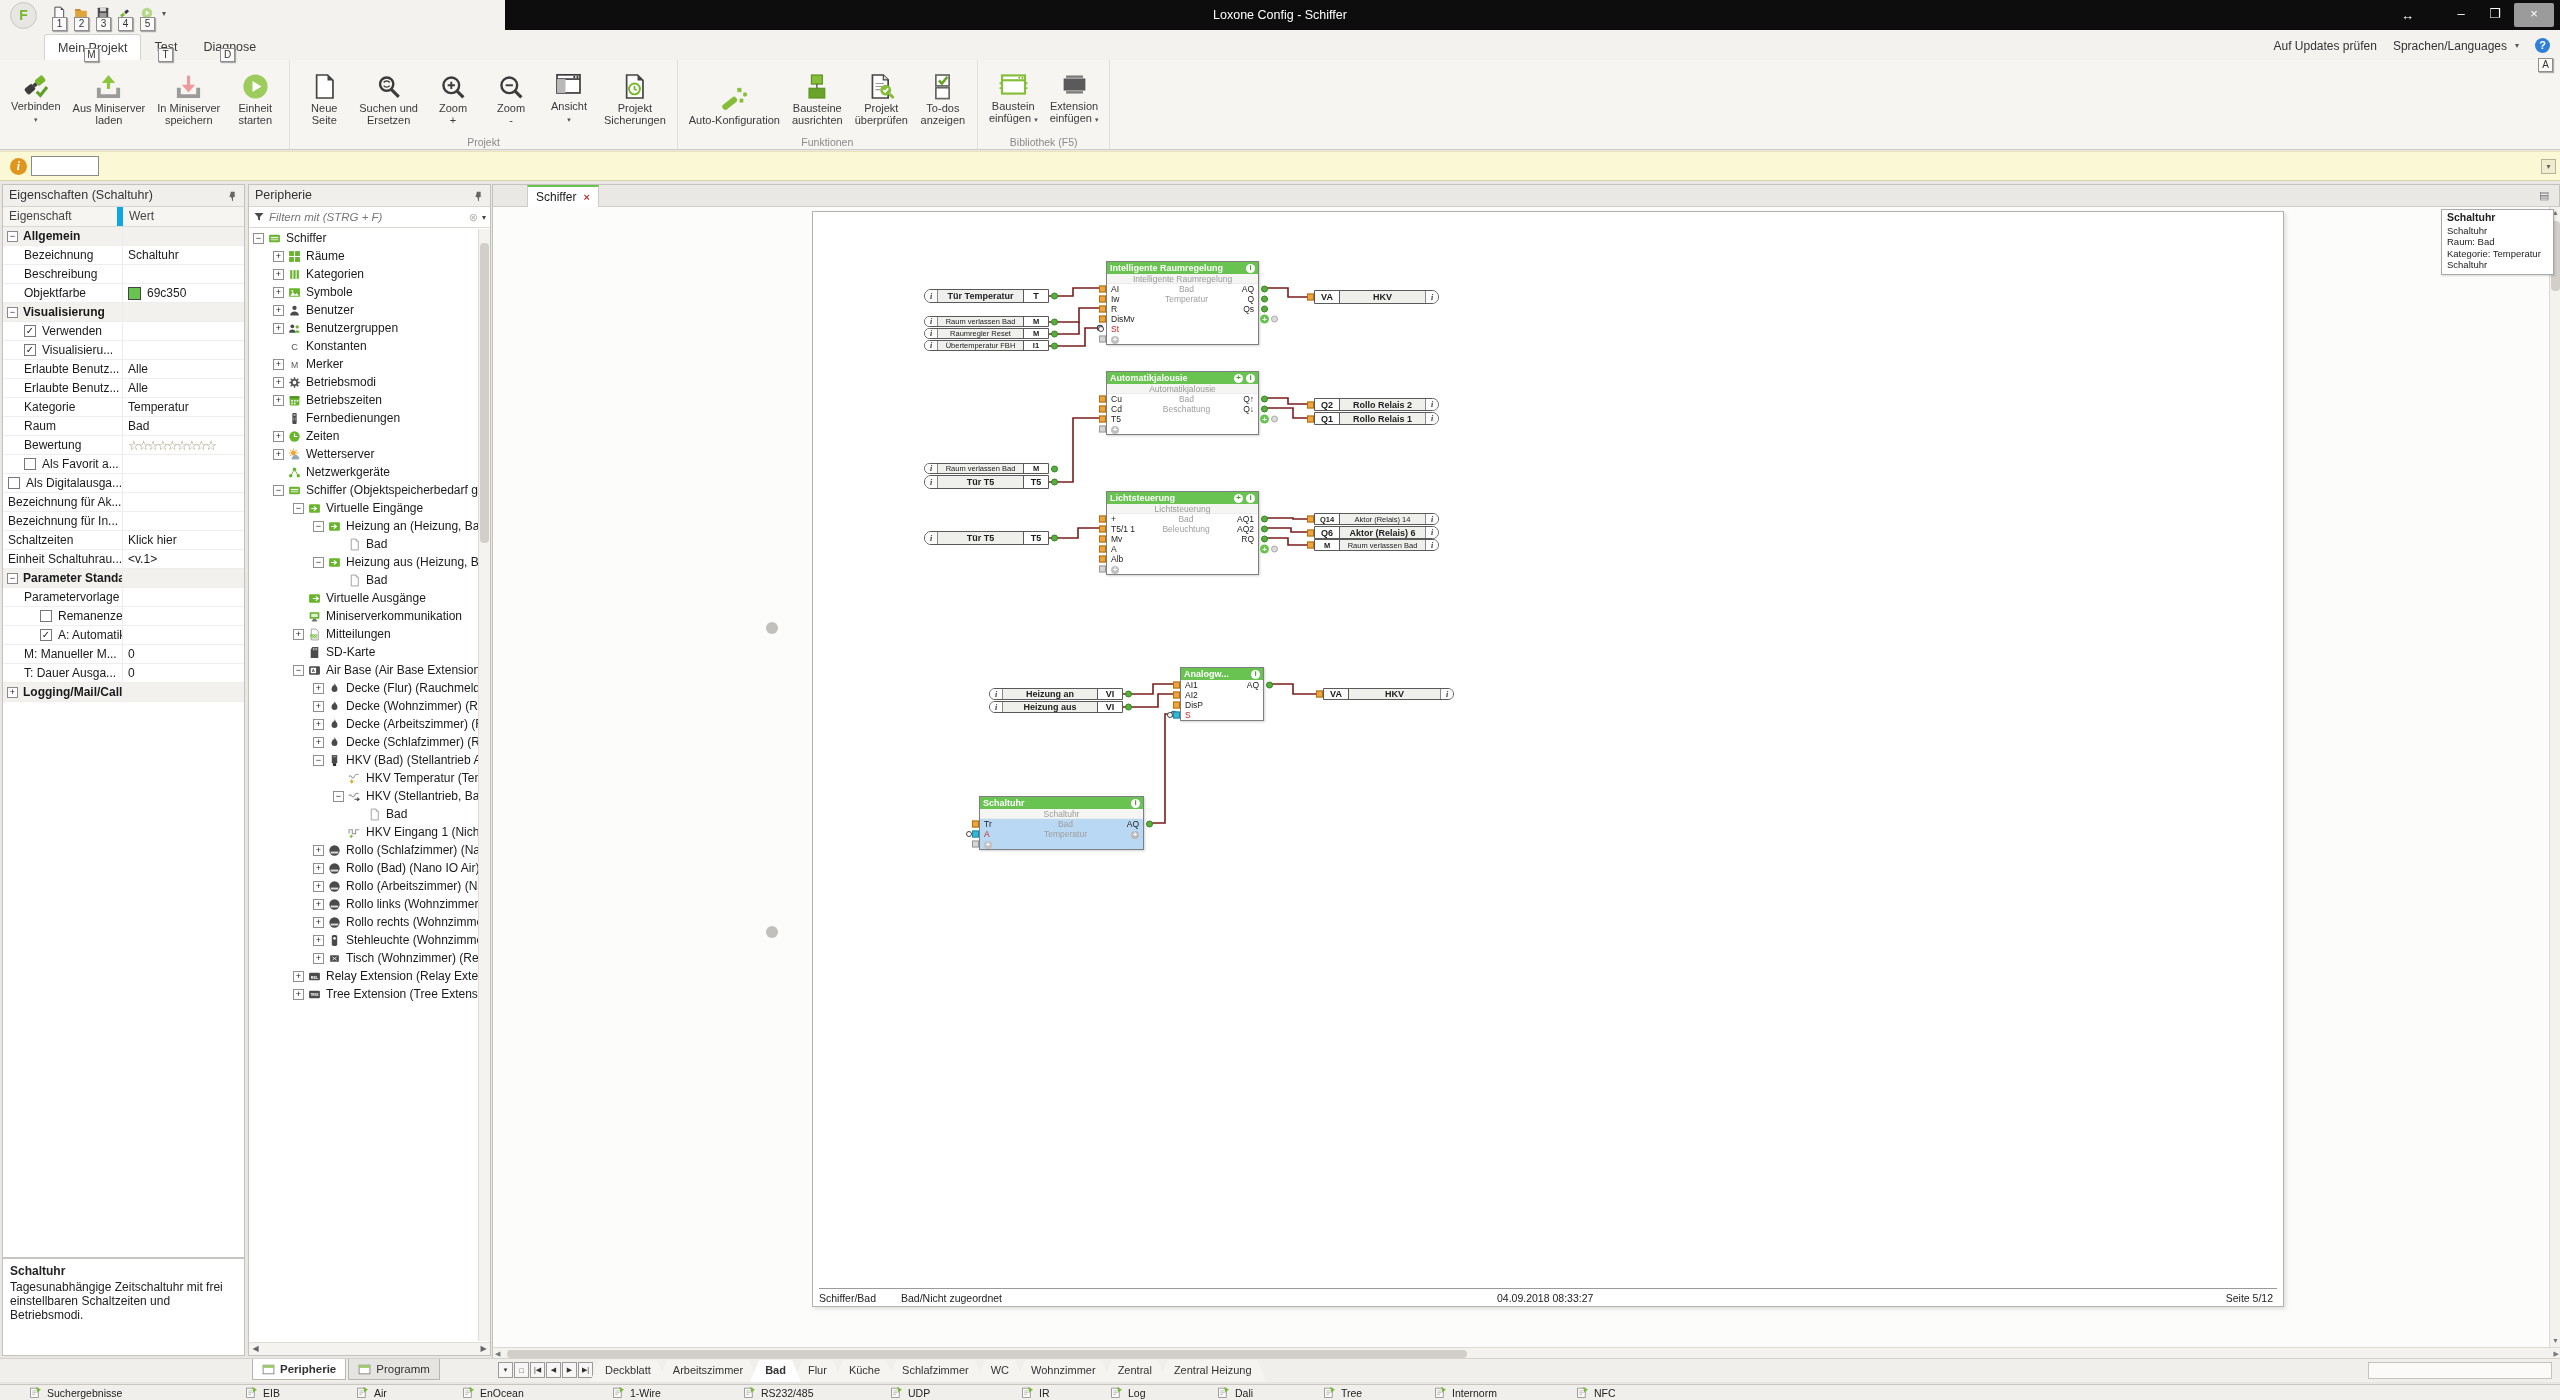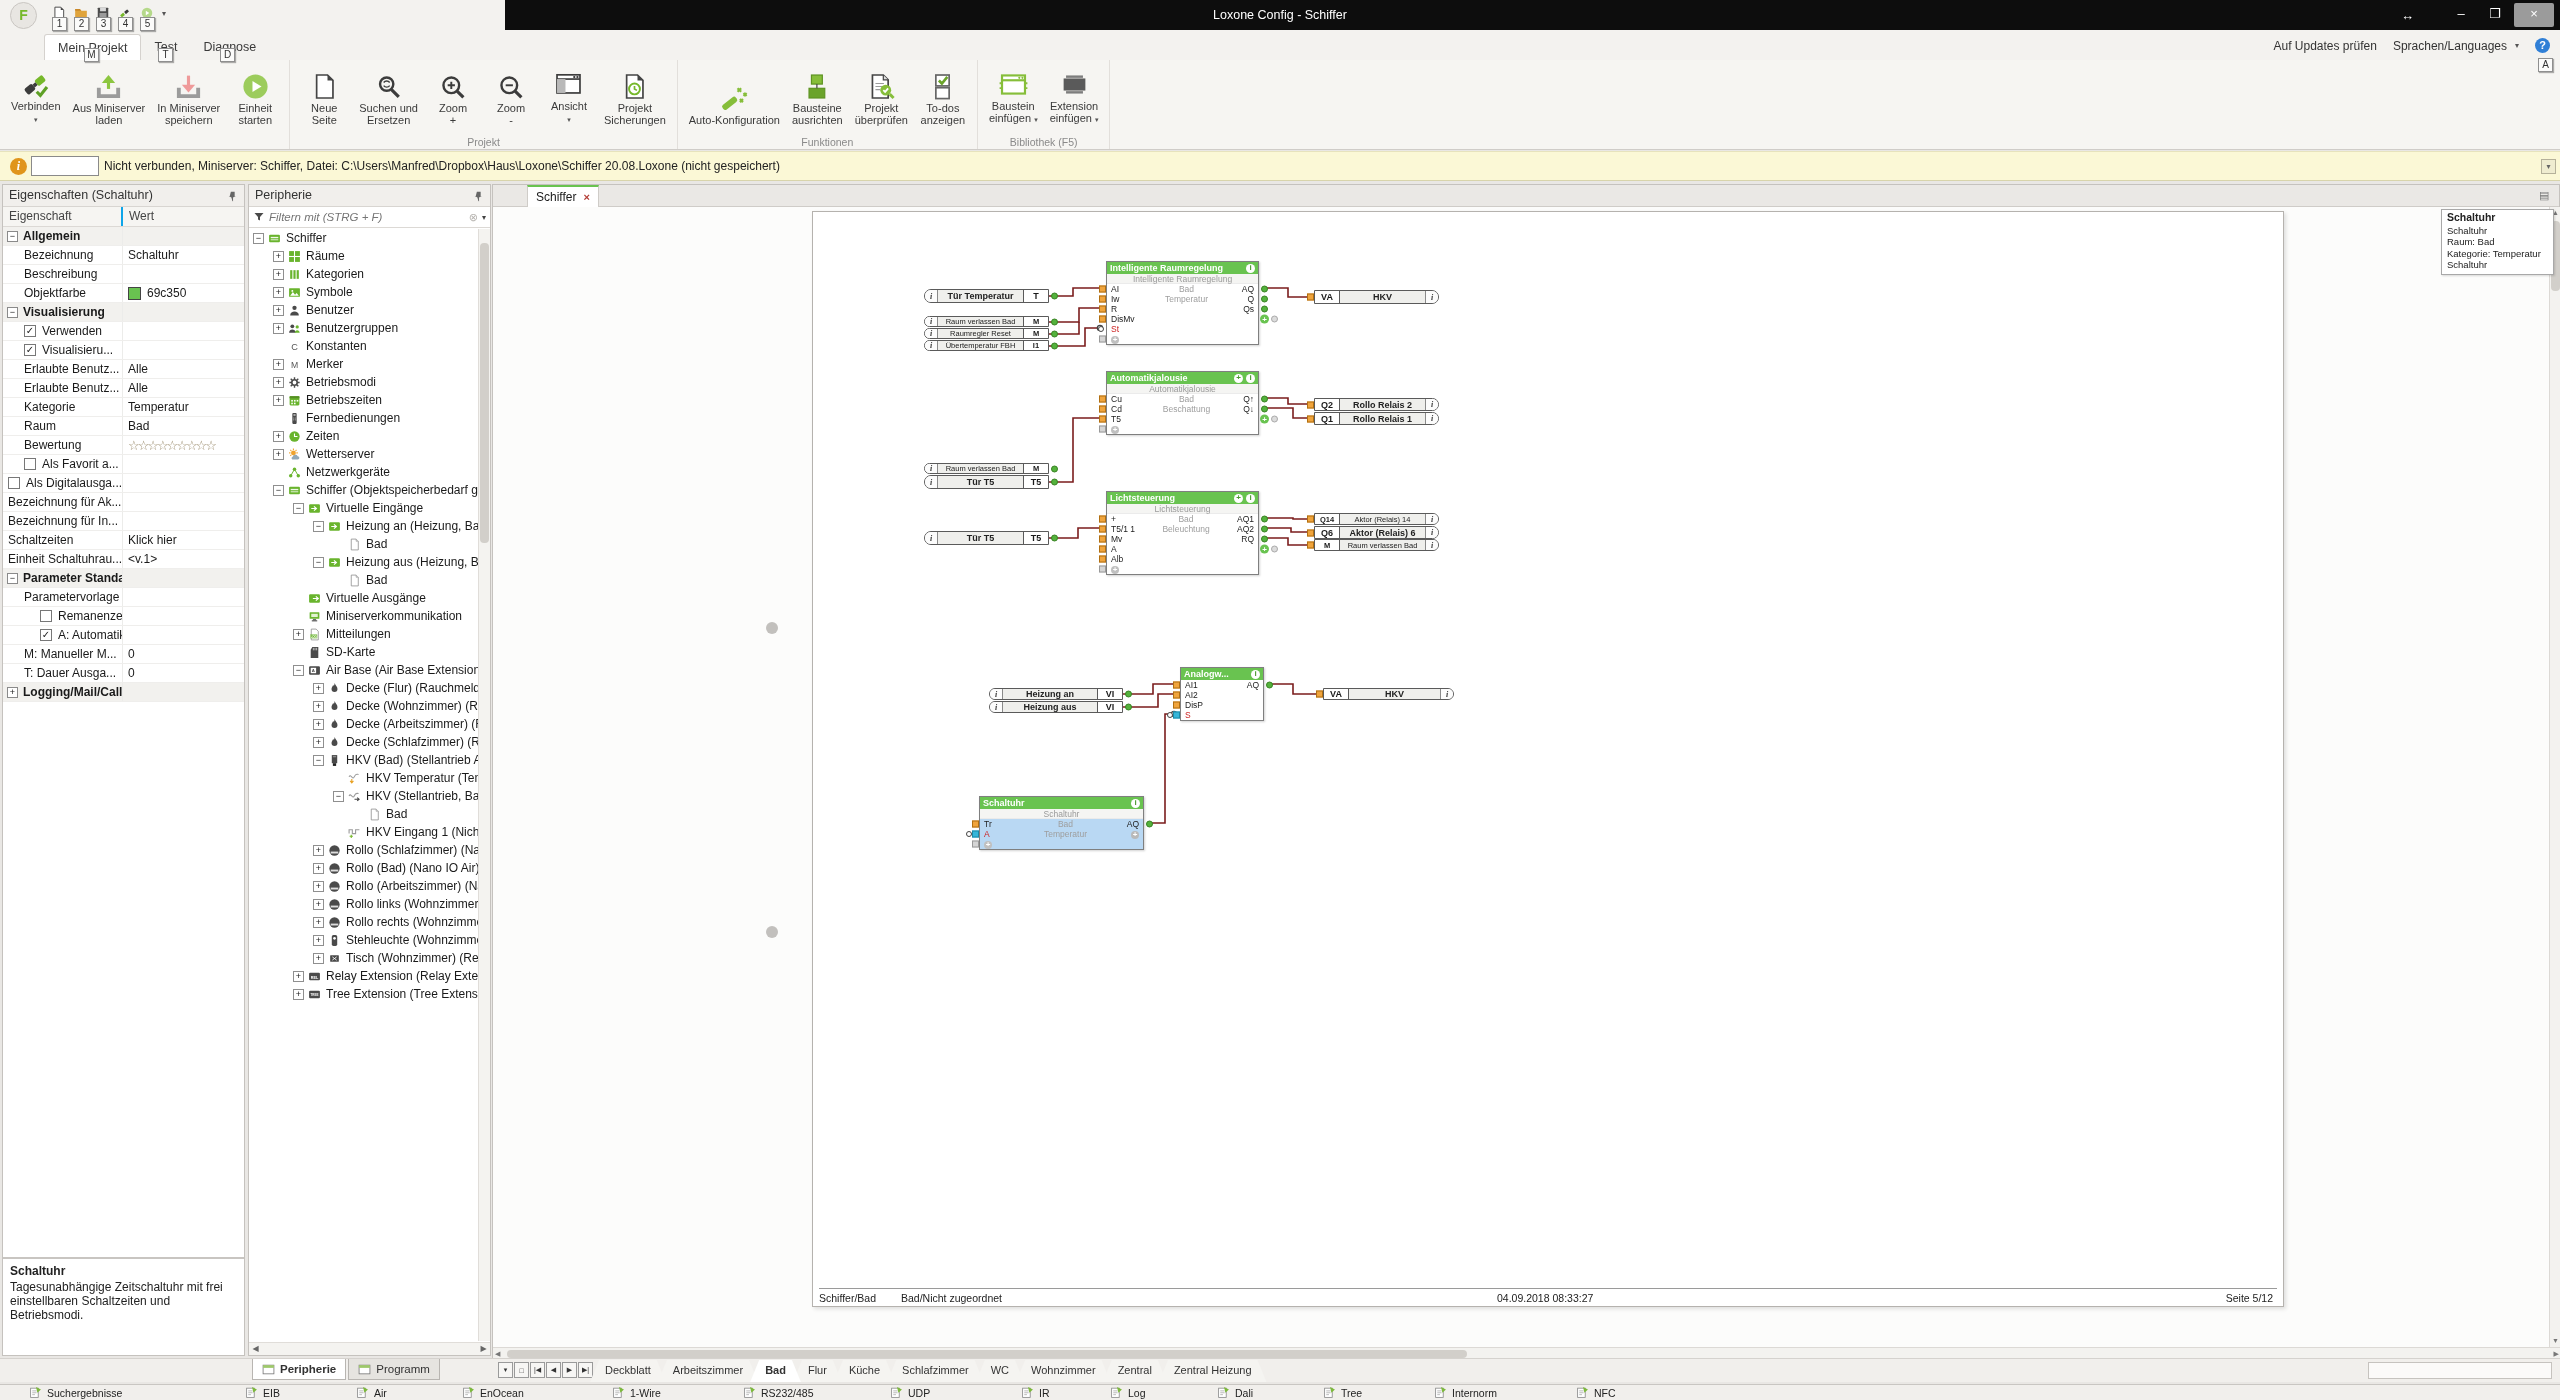--- a/index.html
+++ b/index.html
@@ -47,21 +47,21 @@
 
   
   .panel{position:absolute;top:184px;background:#fff;border:1px solid #c5c2be}
   .phead{height:22px;background:#f1efec;border-bottom:1px solid #d8d5d1;line-height:21px;padding:0 6px;font-size:12.5px;color:#333;position:relative}
   .pin-ic{position:absolute;right:5px;top:4px;width:13px;height:13px}
   #props-panel{left:2px;width:243px;height:1172px}
   #tree-panel{left:248px;width:243px;height:1172px}
 
   #pcolhead{display:flex;height:20px;background:#f6f5f2;border-bottom:1px solid #dcd9d5;font-size:12px;color:#444}
   #pcolhead div{padding:2px 6px}
-  #pcolhead .c1{width:120px;border-right:2px solid #0ea5e9}
+  #pcolhead .c1{width:120px;border-right:6px solid #0ea5e9}
   .prow{display:flex;height:19px;border-bottom:1px solid #efeeec;font-size:12px;align-items:center}
   .prow .c1{width:120px;height:100%;display:flex;align-items:center;border-right:1px solid #ececea;overflow:hidden;white-space:nowrap}
   .prow .c2{flex:1;height:100%;display:flex;align-items:center;padding-left:5px;overflow:hidden;white-space:nowrap}
   .prow.sec{background:#f2f1ee;font-weight:bold}
   .expbox{width:11px;height:11px;border:1px solid #8a8a8a;background:#fff;font-size:9px;line-height:9px;text-align:center;margin:0 5px 0 4px;flex:none;font-weight:normal}
   .cbox{width:12px;height:12px;border:1px solid #777;background:#fff;font-size:10px;line-height:10px;text-align:center;margin-right:6px;flex:none}
   .swatch{width:13px;height:13px;background:#69c350;border:1px solid #444;margin-right:6px;flex:none}
   .stars{color:#9b8c6d;font-size:13px;letter-spacing:-2px;white-space:nowrap}
   #pdesc{position:absolute;left:0;bottom:0;width:100%;height:98px;border-top:2px solid #c8c5c1;background:#fff;padding:5px 7px;font-size:12px;color:#222}
   #pdesc .t{font-weight:bold;margin-bottom:2px}
@@ -397,21 +397,20 @@
     <span class="ktip" style="left: 140px; top: 17px;">5</span>
     <span class="ktip" style="left: 84px; top: 48px;">M</span>
     <span class="ktip" style="left: 158px; top: 48px;">T</span>
     <span class="ktip" style="left: 220px; top: 48px;">D</span>
     <span class="ktip" style="left: 2538px; top: 58px;">A</span>
   </div>
 
 <div id="notice">
   <span class="ni">i</span>
   <input value="" style="">
-  <span class="ntext">Nicht verbunden, Miniserver: Schiffer, Datei: C:\Users\Manfred\Dropbox\Haus\Loxone\Schiffer 20.08.Loxone (nicht gespeichert)</span>
   <span class="nclose">▾</span>
 </div>
 
 <div id="props-panel" class="panel">
   <div class="phead">
     <span>Eigenschaften (Schaltuhr)</span>
     <span class="pin-ic"><svg viewBox="0 0 24 24" width="13" height="13">
           <path d="M9 3h7v8h2l-5 3v7l-1.5-1L10 14l-5-3h2z" fill="#666"></path>
         </svg></span>
   </div>

